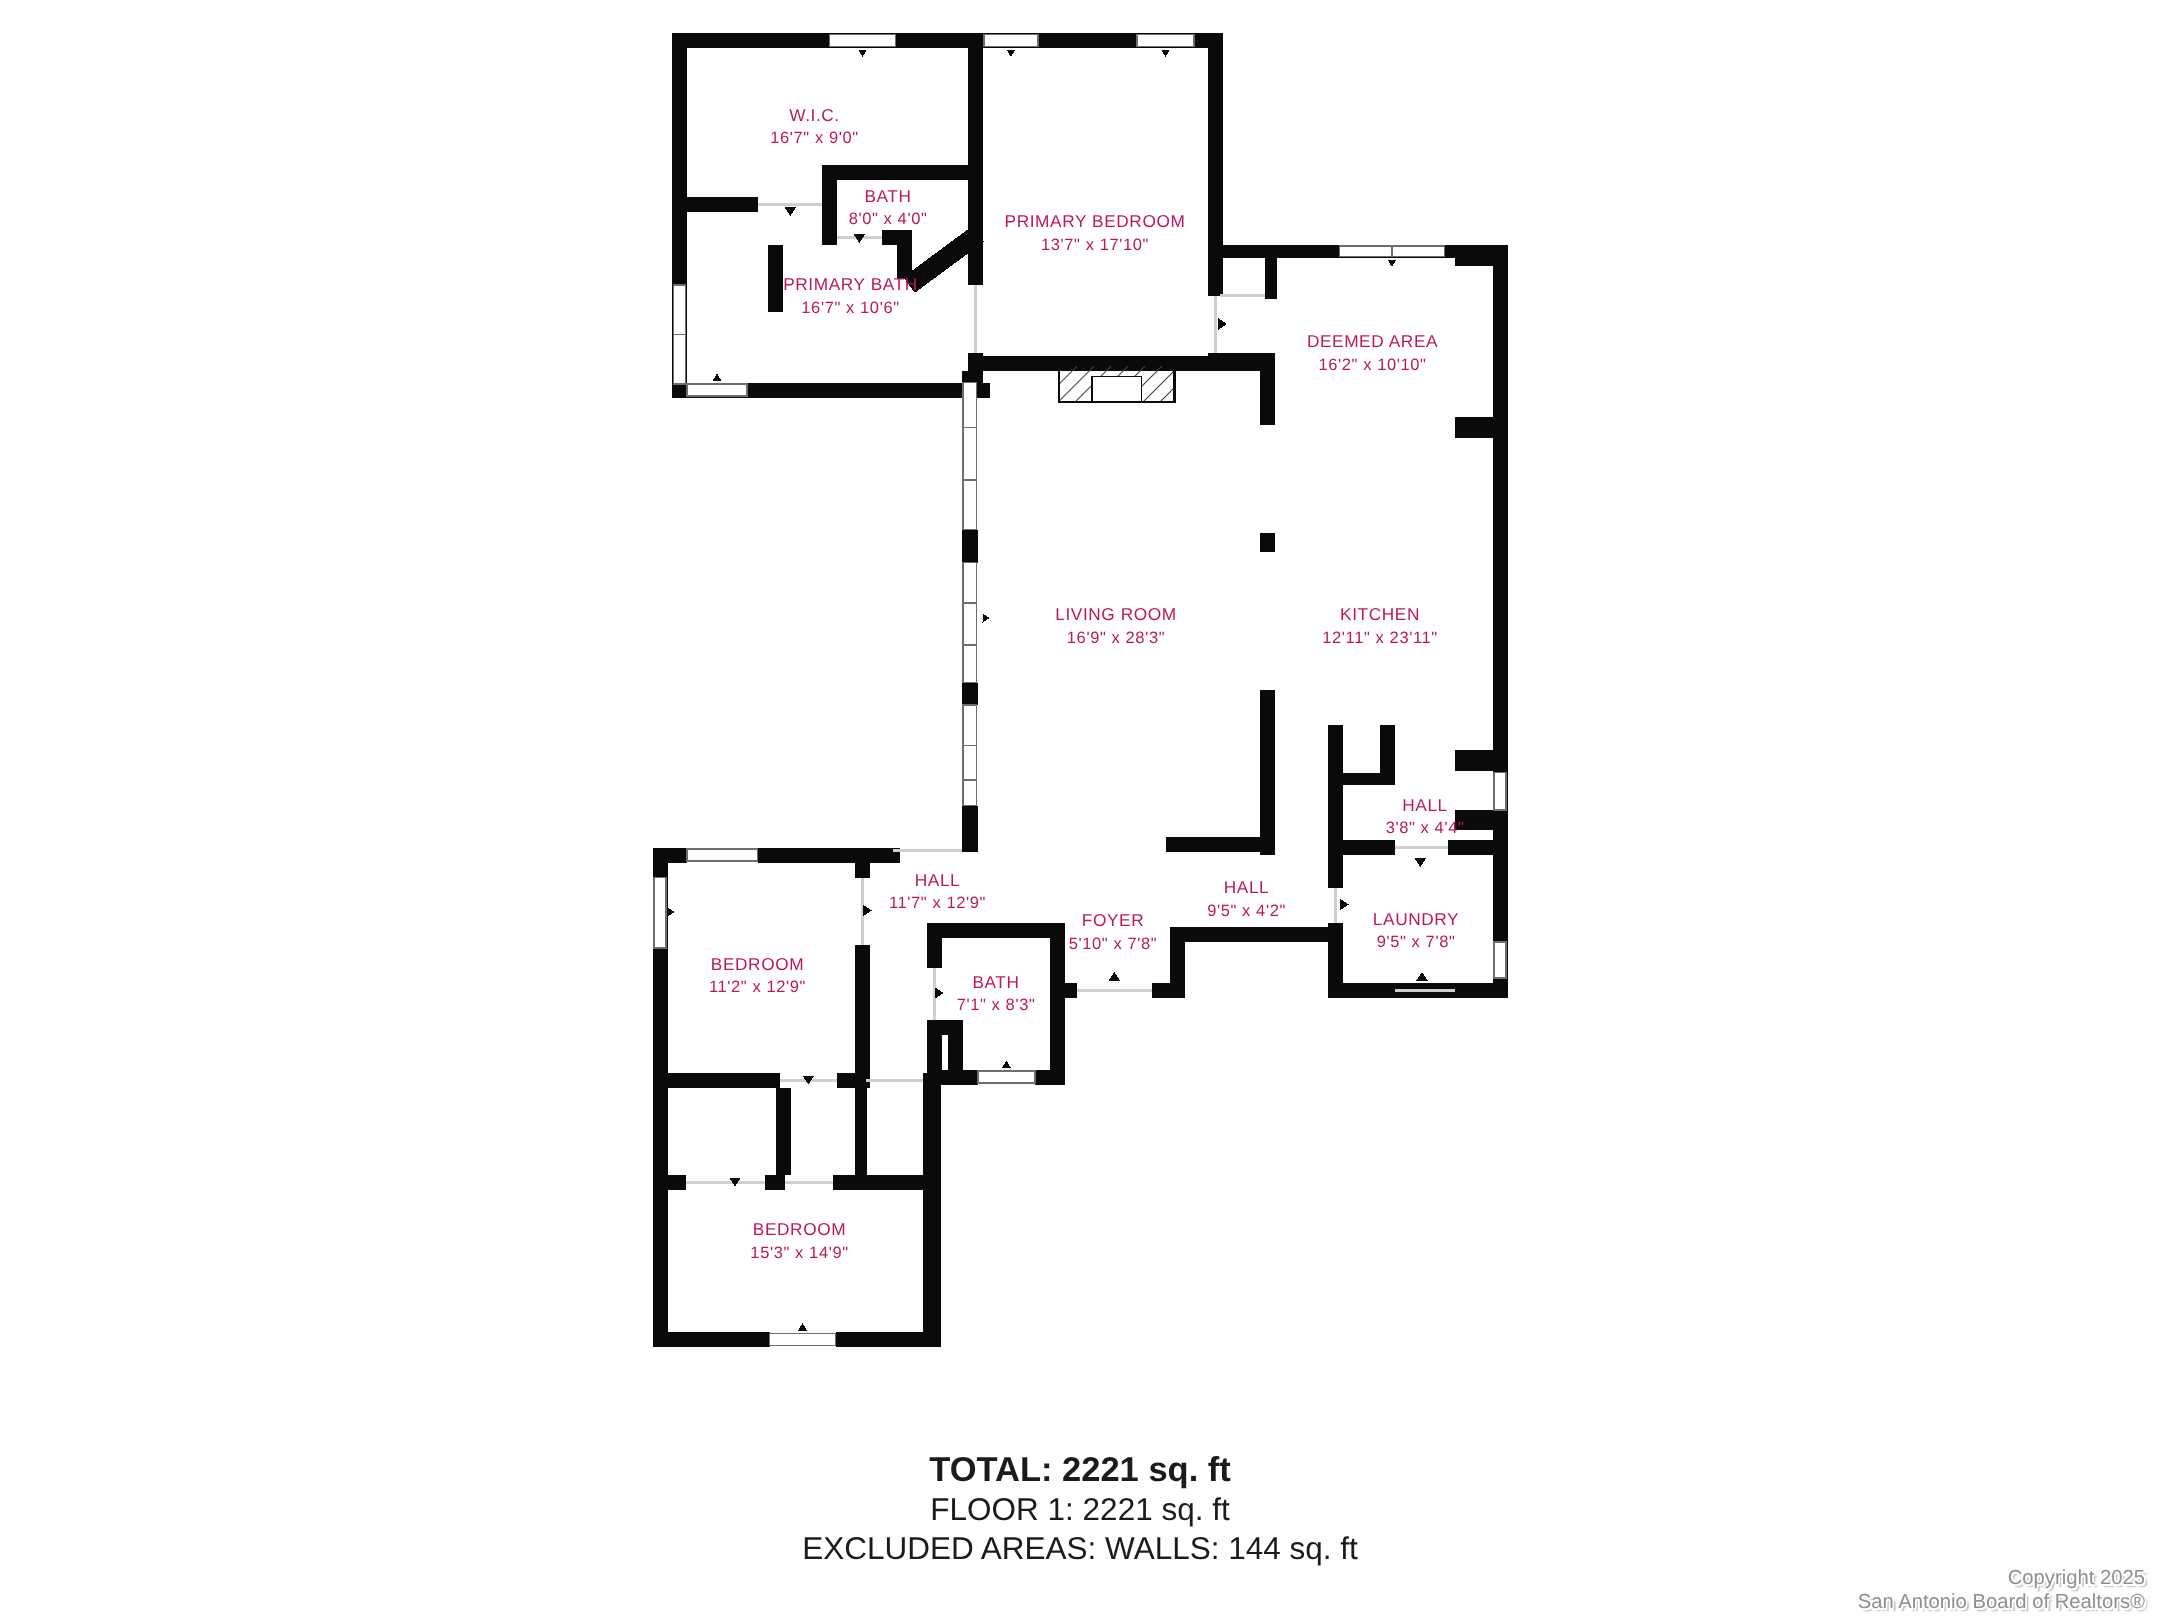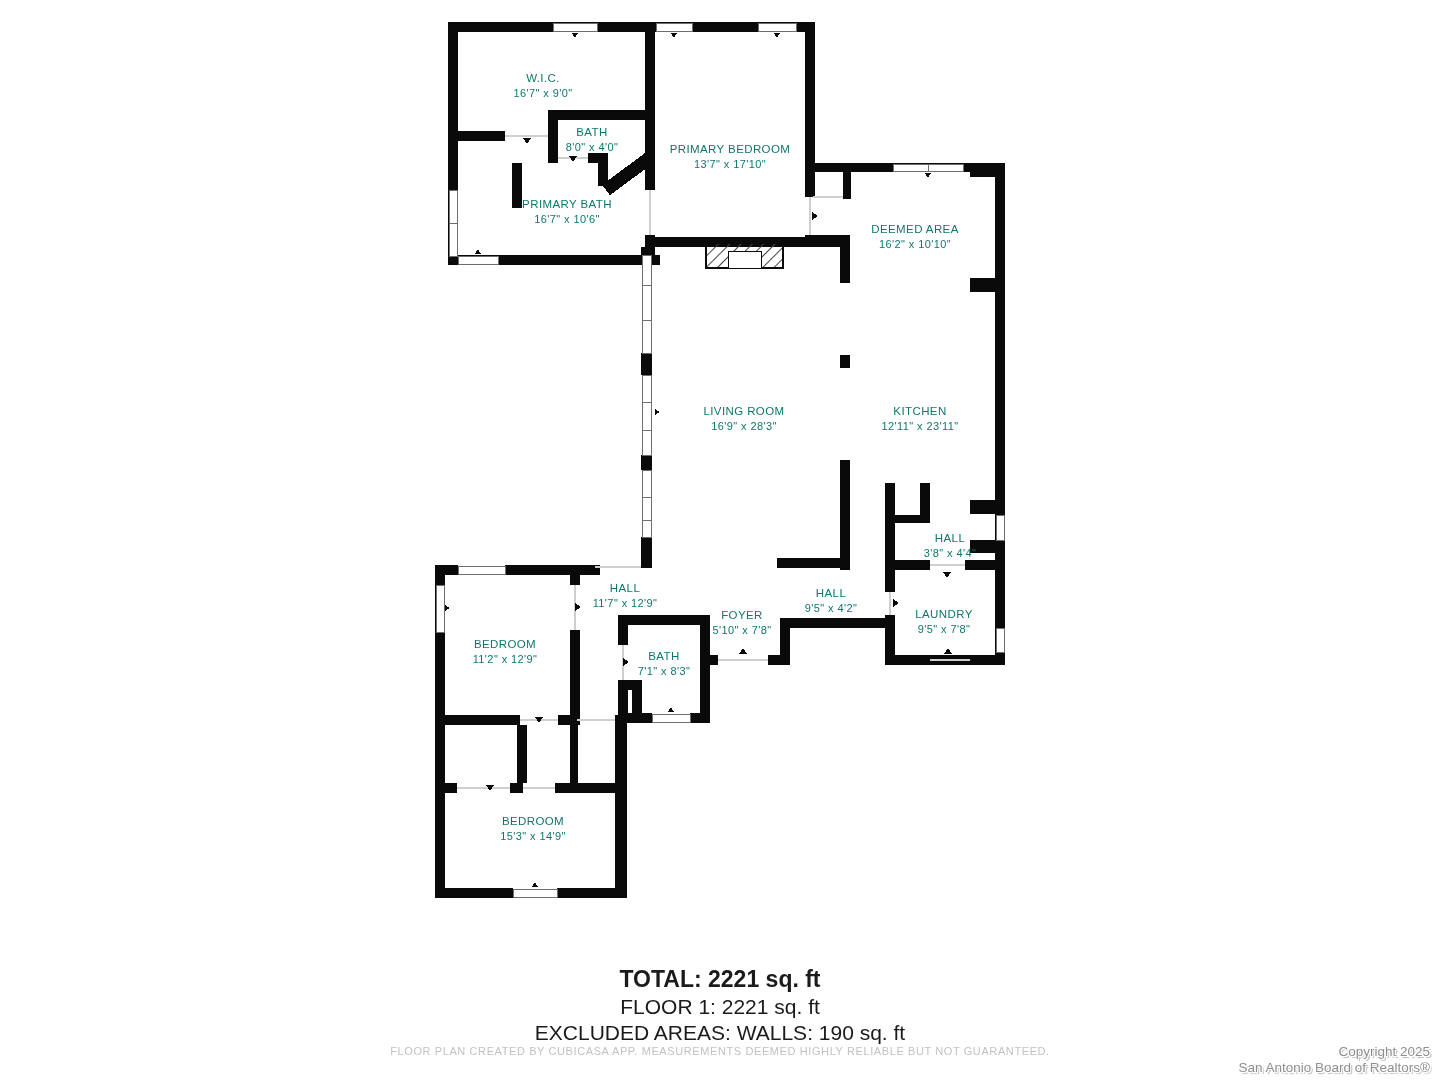--- a/index.html
+++ b/index.html
@@ -4,21 +4,21 @@
 <style>
   html,body{margin:0;padding:0;background:#ffffff;}
   .canvas{position:relative;width:1440px;height:1080px;background:#ffffff;overflow:hidden;
           font-family:"Liberation Sans",sans-serif;}
   svg{position:absolute;left:0;top:0;}
   .w{fill:#0a0a0a;}
   .win{fill:#ffffff;stroke:#6e6e6e;stroke-width:1;}
   .thr{stroke:#cfcfcf;stroke-width:2;}
   .mull{stroke:#6e6e6e;stroke-width:1;}
   .arr{fill:#0a0a0a;}
-  .room{position:absolute;transform:translate(-50%,-50%);text-align:center;color:#0f766e;
+  .room{position:absolute;transform:translate(-50%,-50%);text-align:center;color:#be185d;
         letter-spacing:.4px;white-space:nowrap;z-index:5;}
   .rn{display:block;font-size:11.5px;}
   .rd{display:block;font-size:11px;margin-top:3px;}
   .summary{position:absolute;left:0;right:0;top:966px;text-align:center;color:#1b1b1b;z-index:5;}
   .sum-total{font-size:23px;font-weight:bold;}
   .sum-line{font-size:21px;margin-top:2px;}
   .disclaimer{position:absolute;left:0;right:0;top:1045px;text-align:center;font-size:11px;
         color:#c2c2c2;letter-spacing:.6px;z-index:5;}
   .watermark{position:absolute;right:10px;bottom:4px;text-align:right;font-weight:normal;
         font-size:13.5px;line-height:16px;color:#8f8f8f;z-index:6;
@@ -183,21 +183,21 @@
     <span class="rd">16'7" x 9'0"</span>
   </div>
   <div class="room" style="left:592px;top:139px">
     <span class="rn">BATH</span>
     <span class="rd">8'0" x 4'0"</span>
   </div>
   <div class="room" style="left:730px;top:156px">
     <span class="rn">PRIMARY BEDROOM</span>
     <span class="rd">13'7" x 17'10"</span>
   </div>
-  <div class="room" style="left:567px;top:211px">
+  <div class="room" style="left:567px;top:198px">
     <span class="rn">PRIMARY BATH</span>
     <span class="rd">16'7" x 10'6"</span>
   </div>
   <div class="room" style="left:915px;top:236px">
     <span class="rn">DEEMED AREA</span>
     <span class="rd">16'2" x 10'10"</span>
   </div>
   <div class="room" style="left:744px;top:418px">
     <span class="rn">LIVING ROOM</span>
     <span class="rd">16'9" x 28'3"</span>
@@ -235,23 +235,22 @@
     <span class="rd">7'1" x 8'3"</span>
   </div>
   <div class="room" style="left:533px;top:828px">
     <span class="rn">BEDROOM</span>
     <span class="rd">15'3" x 14'9"</span>
   </div>
 
   <div class="summary">
     <div class="sum-total">TOTAL: 2221 sq. ft</div>
     <div class="sum-line">FLOOR 1: 2221 sq. ft</div>
-    <div class="sum-line">EXCLUDED AREAS: WALLS: 190 sq. ft</div>
-  </div>
-
-  <div class="disclaimer">FLOOR PLAN CREATED BY CUBICASA APP. MEASUREMENTS DEEMED HIGHLY RELIABLE BUT NOT GUARANTEED.</div>
+    <div class="sum-line">EXCLUDED AREAS: WALLS: 144 sq. ft</div>
+  </div>
+
 
   <div class="watermark">
     <div>Copyright 2025</div>
     <div>San Antonio Board of Realtors®</div>
   </div>
 
 </div>
 
 </body></html>

